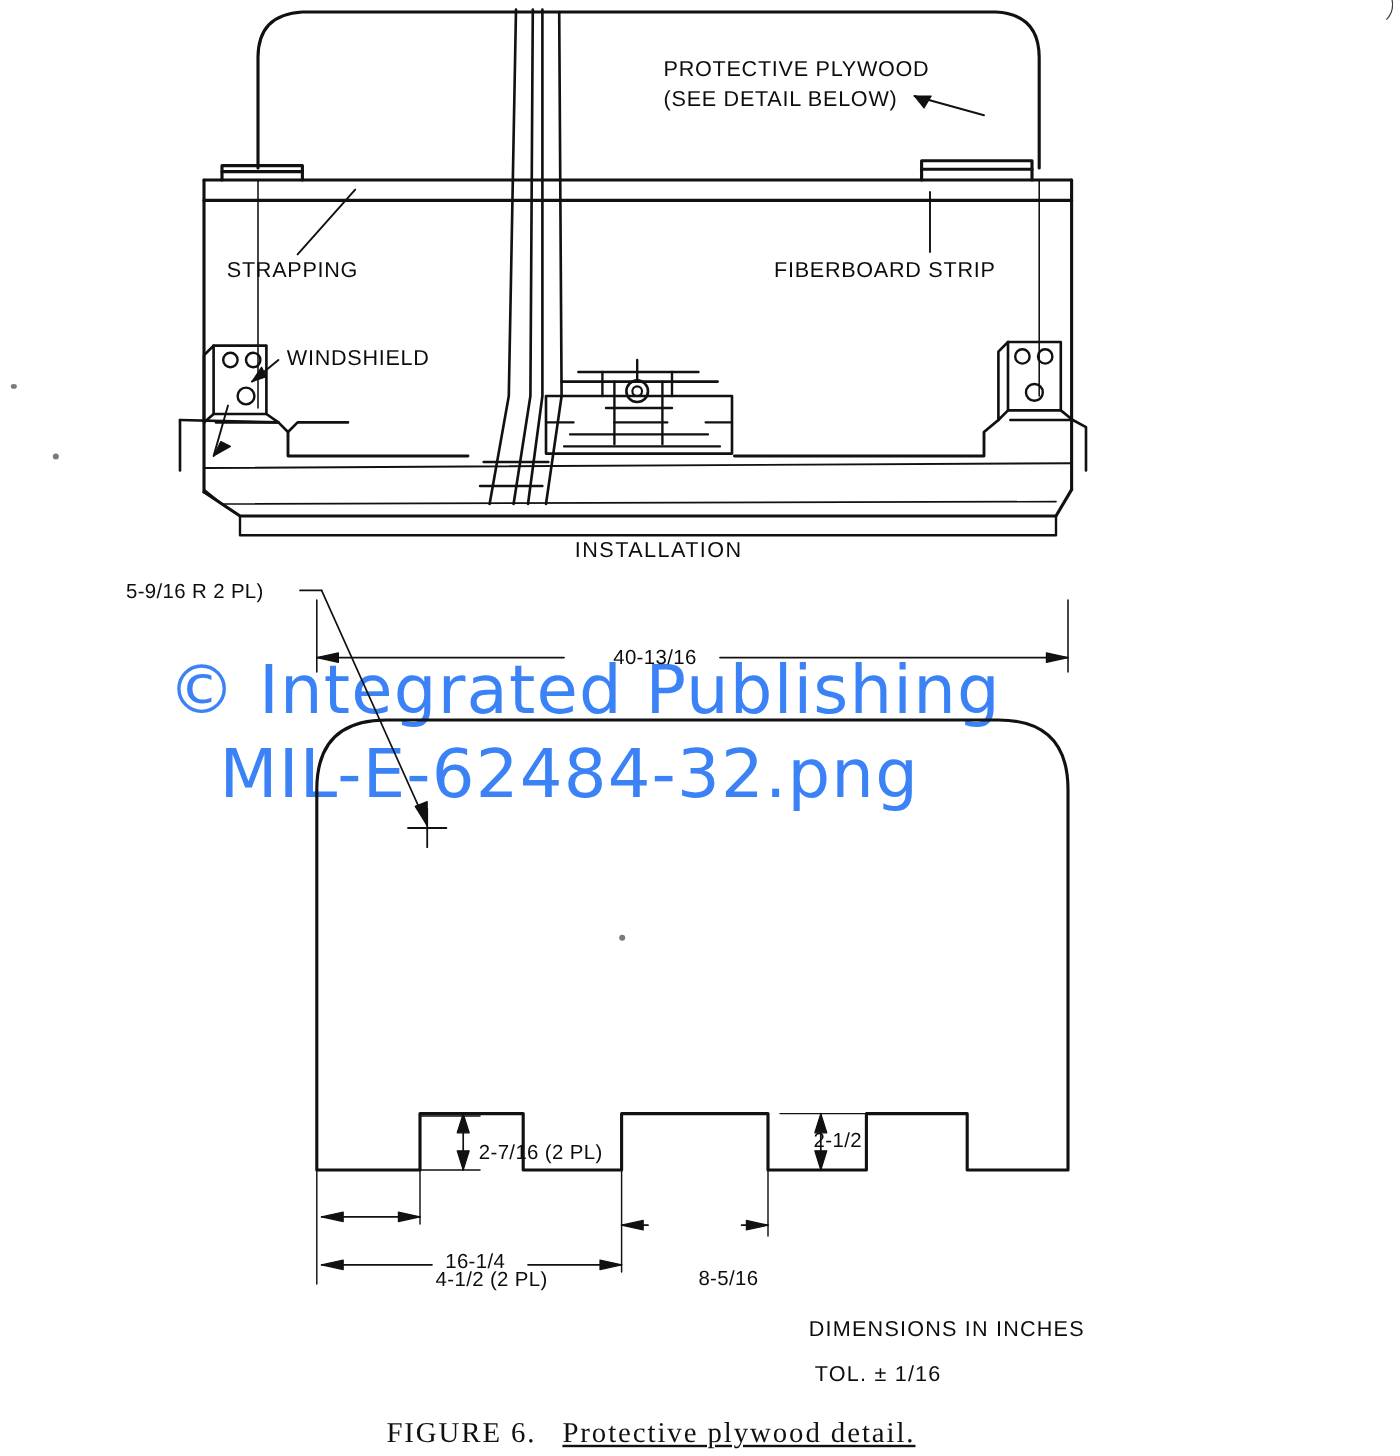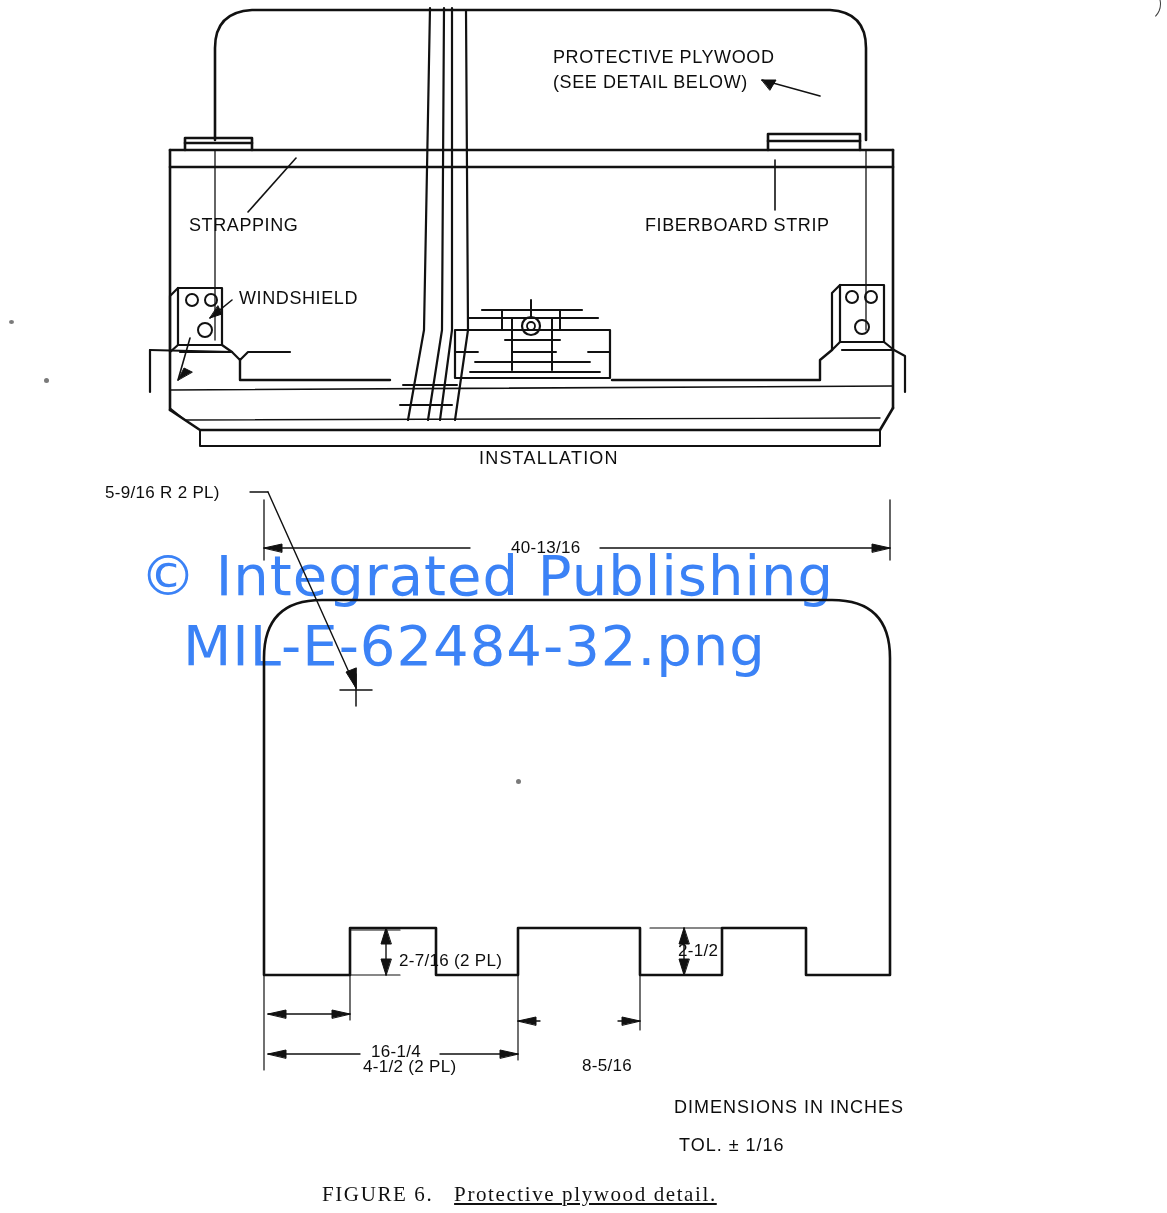--- a/index.html
+++ b/index.html
@@ -32,21 +32,21 @@
     font-family: "Liberation Sans", sans-serif;
     font-size: 18px;
     letter-spacing: 0.6px;
     white-space: nowrap;
     color: #0d0d0d;
   }
   .lbl.small { font-size: 17px; letter-spacing: 0.3px; }
   .caption {
     position: absolute;
     font-family: "Liberation Serif", serif;
-    font-size: 21px;
+    font-size: 24px;
     letter-spacing: 1.6px;
     white-space: nowrap;
     color: #111111;
   }
   .caption u { text-decoration: underline; }
   .watermark {
     position: absolute;
     font-family: "DejaVu Sans", sans-serif;
     color: #3b82f6;
     font-size: 56px;

